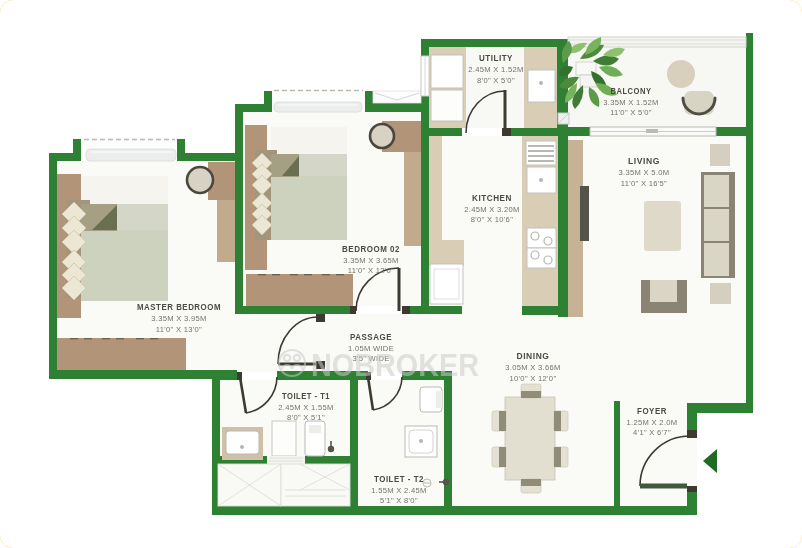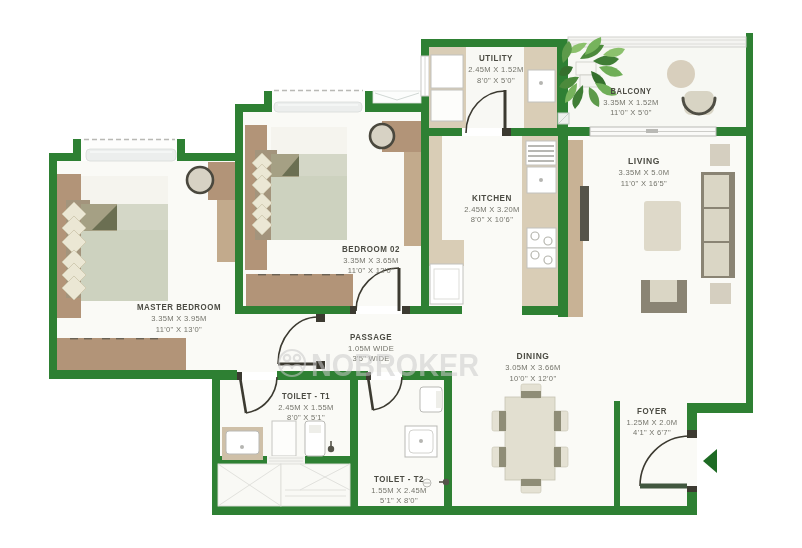--- a/index.html
+++ b/index.html
@@ -1,16 +1,16 @@
 <!DOCTYPE html>
 <html><head>
 <meta charset="utf-8">
 <style>
   html,body{margin:0;padding:0;background:#ffffff;}
-  .wrap{width:802px;height:548px;position:relative;overflow:hidden;background:#eab308;}
+  .wrap{width:802px;height:548px;position:relative;overflow:hidden;background:#eab308;border-radius:13px;}
   svg{display:block;}
   text{font-family:"Liberation Sans", sans-serif;}
   .lbl{fill:#4b4b43;font-weight:bold;font-size:9px;letter-spacing:.6px;}
   .dim{fill:#73736a;font-size:7.6px;letter-spacing:.3px;}
 </style>
 </head>
 <body>
 <div class="wrap">
 <svg width="802" height="548" viewBox="0 0 802 548">
 

